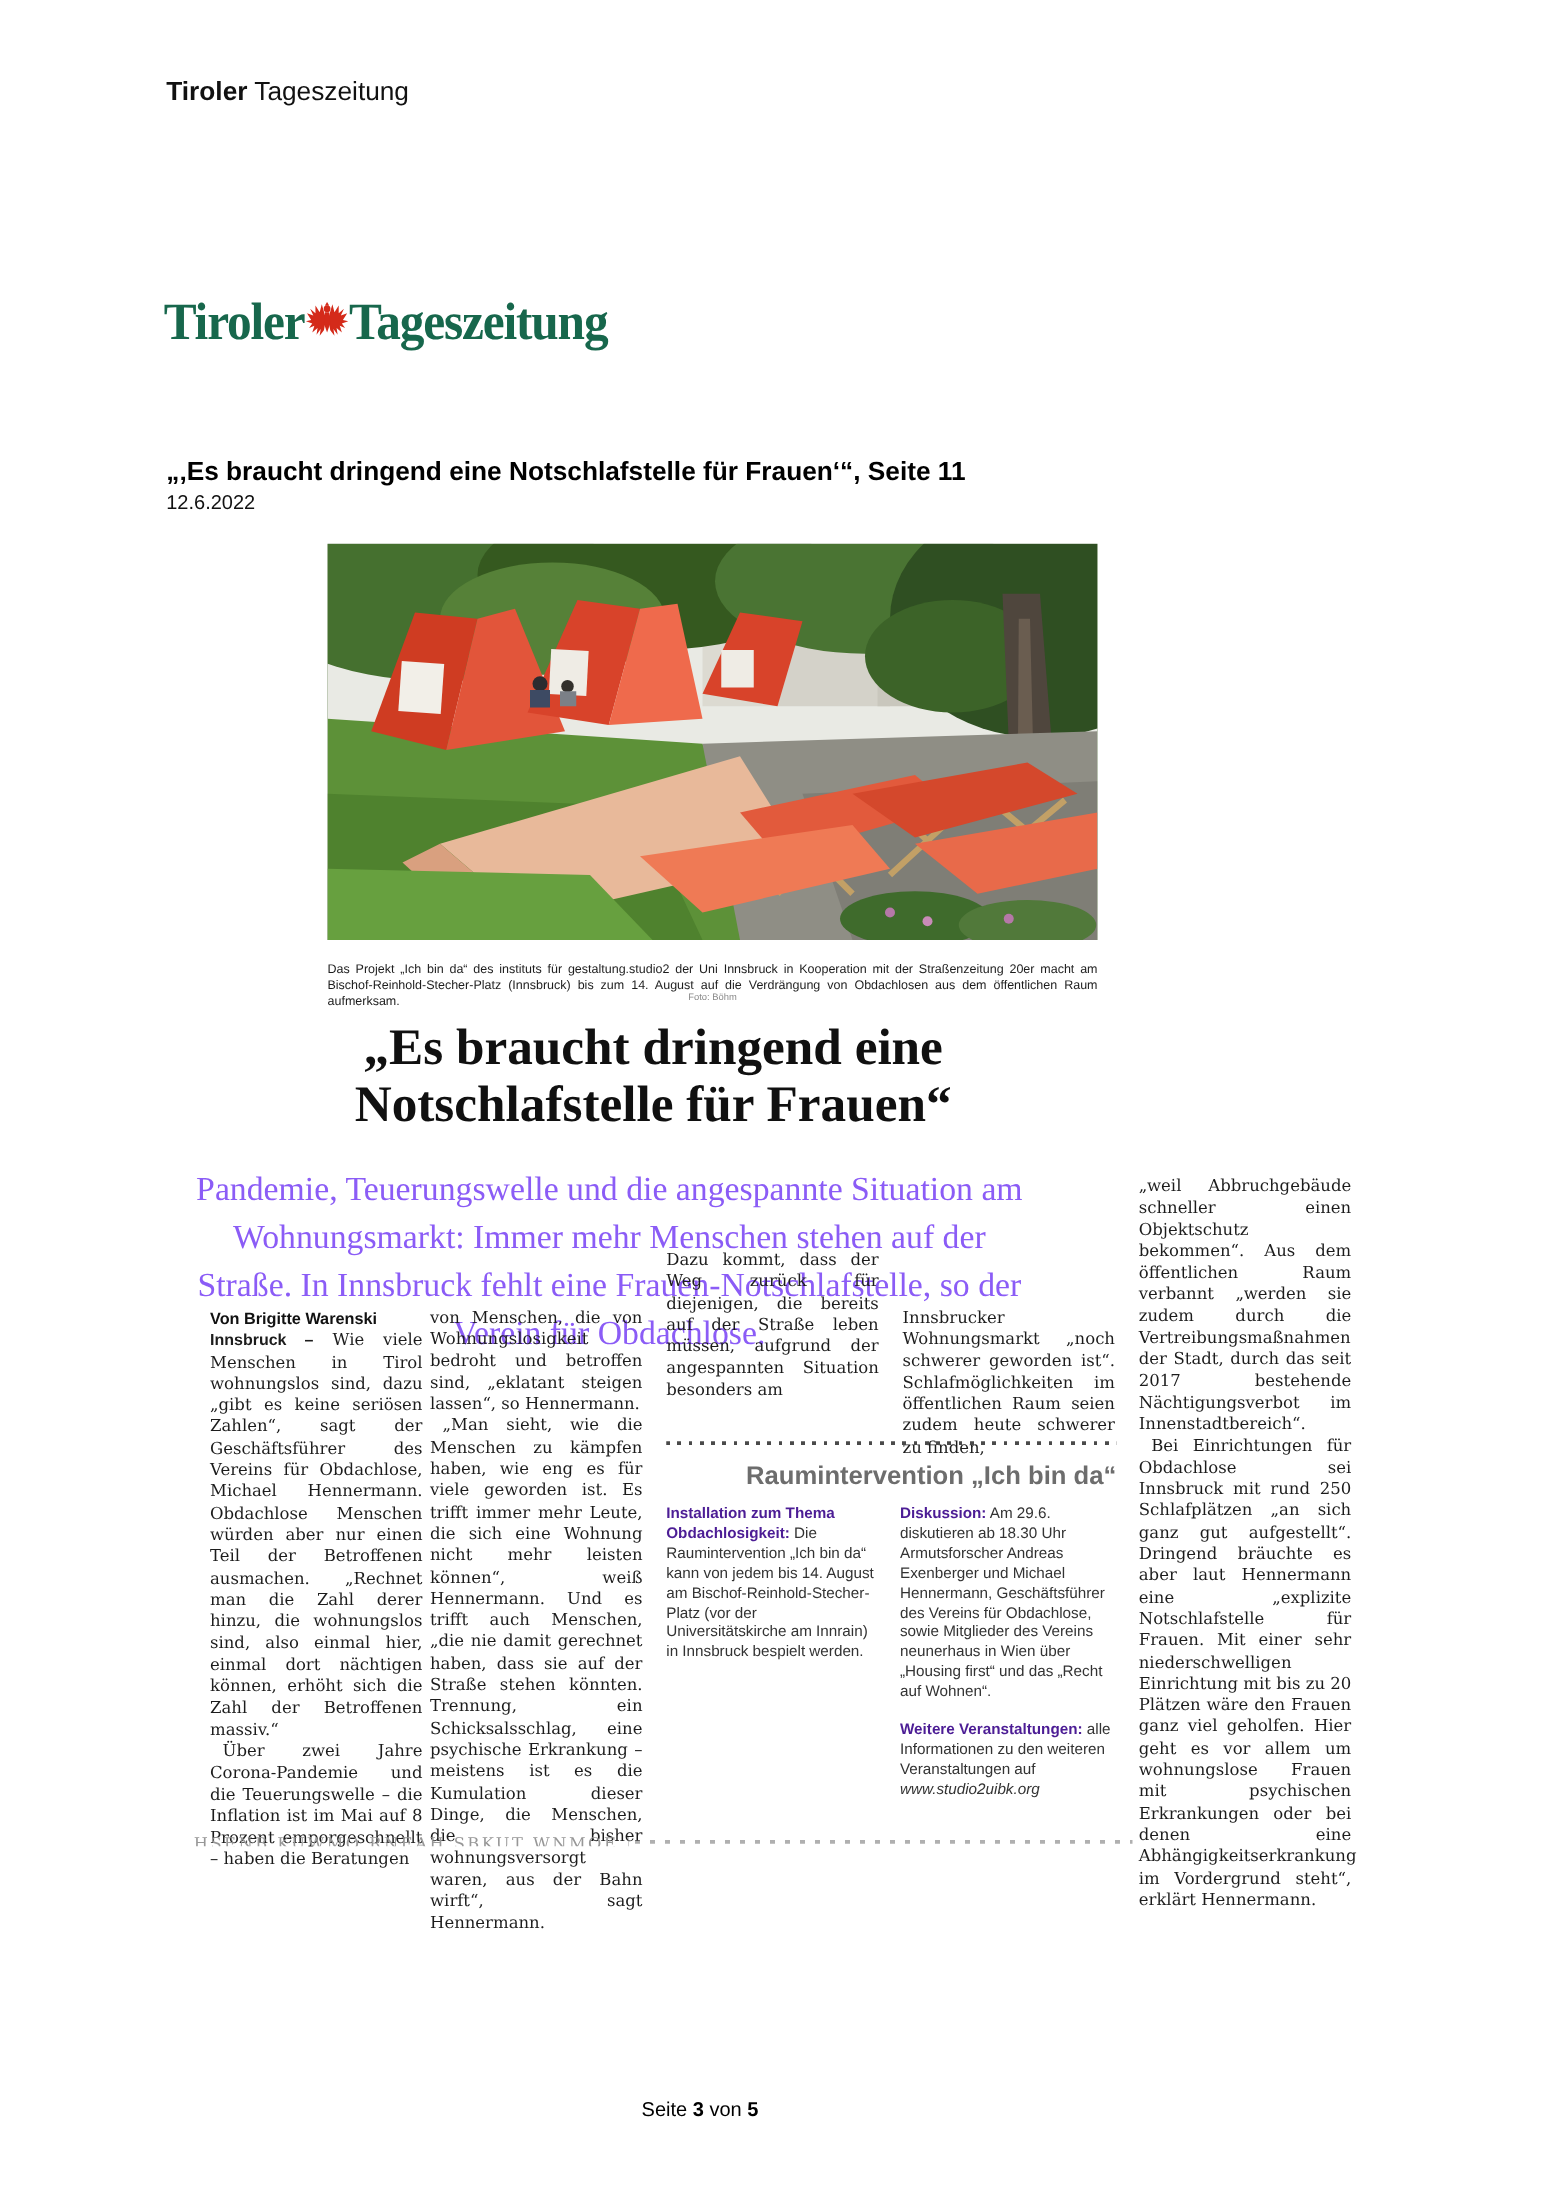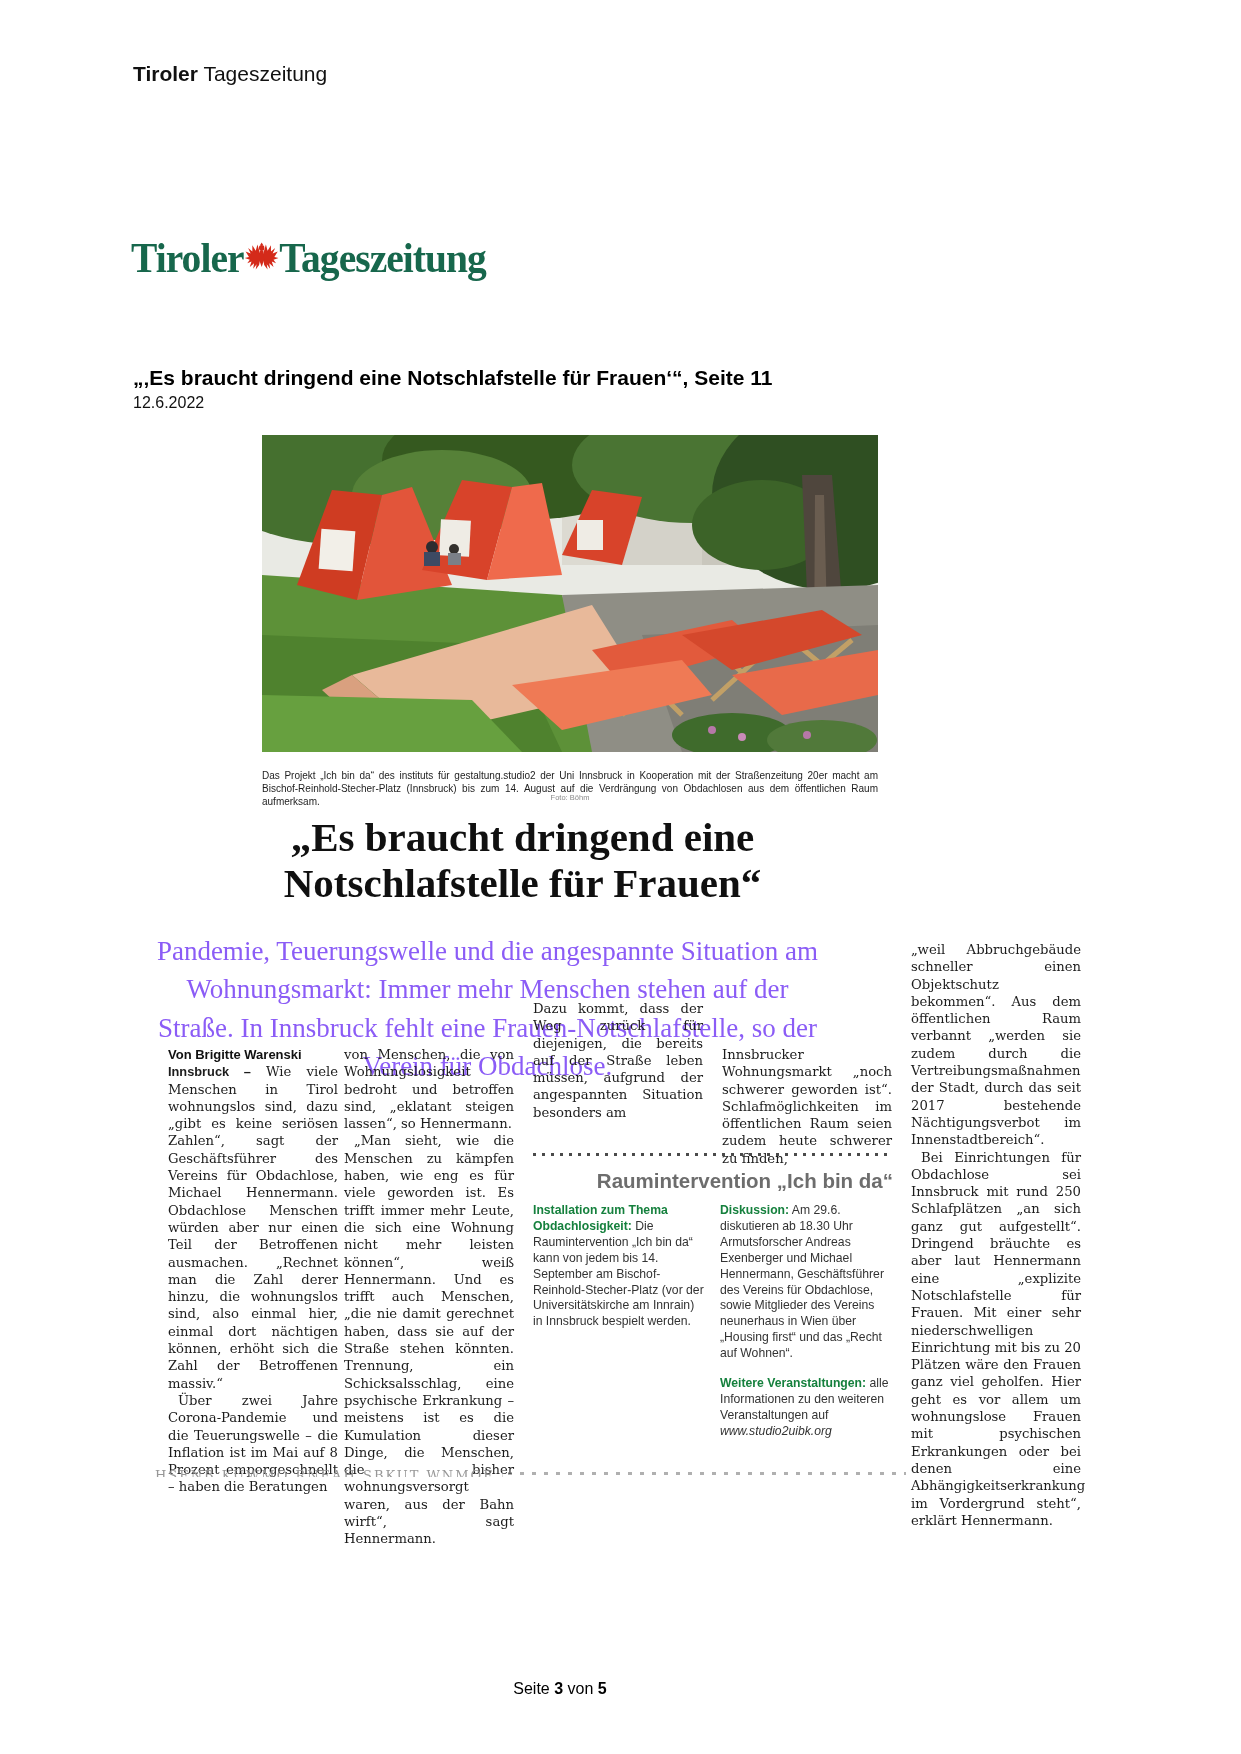--- a/index.html
+++ b/index.html
@@ -34,21 +34,21 @@
   .byline{font-family:"Liberation Sans",sans-serif;font-weight:700;font-size:13px;color:#111;
           text-align:left;margin:0 0 16px 0;}
   .lead-in{font-weight:700;}
 
   .infobox{position:absolute;left:533px;top:1153px;width:360px;}
   .dotline{height:3px;background:repeating-linear-gradient(to right,#4a4a4a 0 3px,transparent 3px 9px);}
   .infobox h3{margin:13px 0 10px 0;font-size:20.5px;font-weight:700;color:#6d6d6d;letter-spacing:0;text-align:right;}
   .ibcols{display:flex;gap:15px;}
   .ibcol{width:172px;font-size:12.2px;line-height:15.9px;color:#333;text-align:left;}
   .ibitem{margin:0 0 14px 0;}
-  .ibitem .lead-in{color:#15803d;text-align:right;}
+  .ibitem .lead-in{color:#4c1d95;text-align:right;}
   .ibitem .url{font-style:italic;}
 
   .cut-strip-text{position:absolute;left:155px;top:1468px;width:348px;height:9px;overflow:hidden;
                   font-family:"DejaVu Serif",serif;font-size:13px;color:#979797;letter-spacing:2px;white-space:nowrap;}
   .cut-strip-dots{position:absolute;left:508px;top:1472px;width:398px;height:3px;opacity:.55;
                   background:repeating-linear-gradient(to right,#6f6f6f 0 4px,transparent 4px 12px);}
 
   .footer{position:absolute;left:445px;top:1680px;width:230px;text-align:center;font-size:16px;color:#000;}
   .footer b{font-weight:700;}
 </style>
@@ -175,21 +175,21 @@
   <div class="col" style="left:911px;top:941px;">
     <p>„weil Abbruchgebäude schneller einen Objektschutz bekommen“. Aus dem öffentlichen Raum verbannt „werden sie zudem durch die Vertreibungsmaßnahmen der Stadt, durch das seit 2017 bestehende Nächtigungsverbot im Innenstadtbereich“.</p>
     <p class="ind">Bei Einrichtungen für Obdachlose sei Innsbruck mit rund 250 Schlafplätzen „an sich ganz gut aufgestellt“. Dringend bräuchte es aber laut Hennermann eine „explizite Notschlafstelle für Frauen. Mit einer sehr niederschwelligen Einrichtung mit bis zu 20 Plätzen wäre den Frauen ganz viel geholfen. Hier geht es vor allem um wohnungslose Frauen mit psychischen Erkrankungen oder bei denen eine Abhängigkeitserkrankung im Vordergrund steht“, erklärt Hennermann.</p>
   </div>
 
   <div class="infobox">
     <div class="dotline"></div>
     <h3>Raumintervention „Ich bin da“</h3>
     <div class="ibcols">
       <div class="ibcol">
-        <p class="ibitem"><span class="lead-in">Installation zum Thema Obdachlosigkeit:</span><span> Die Raumintervention „Ich bin da“ kann von jedem bis 14. September am Bischof-Reinhold-Stecher-Platz (vor der Universitätskirche am Innrain) in Innsbruck bespielt werden.</span></p>
+        <p class="ibitem"><span class="lead-in">Installation zum Thema Obdachlosigkeit:</span><span> Die Raumintervention „Ich bin da“ kann von jedem bis 14. August am Bischof-Reinhold-Stecher-Platz (vor der Universitätskirche am Innrain) in Innsbruck bespielt werden.</span></p>
       </div>
       <div class="ibcol">
         <p class="ibitem"><span class="lead-in">Diskussion:</span><span> Am 29.6. diskutieren ab 18.30 Uhr Armutsforscher Andreas Exenberger und Michael Hennermann, Geschäftsführer des Vereins für Obdachlose, sowie Mitglieder des Vereins neunerhaus in Wien über „Housing first“ und das „Recht auf Wohnen“.</span></p>
         <p class="ibitem"><span class="lead-in">Weitere Veranstaltungen:</span><span> alle Informationen zu den weiteren Veranstaltungen auf </span><span class="url">www.studio2uibk.org</span></p>
       </div>
     </div>
   </div>
 
   <div class="cut-strip-text">HSENB KUWMO RNEAH SBKUT WNMOE HAUSB KRNTE OWMHS UBNEA KHWMO RNSEB UTHWN MKSOE</div>
   <div class="cut-strip-dots"></div>

